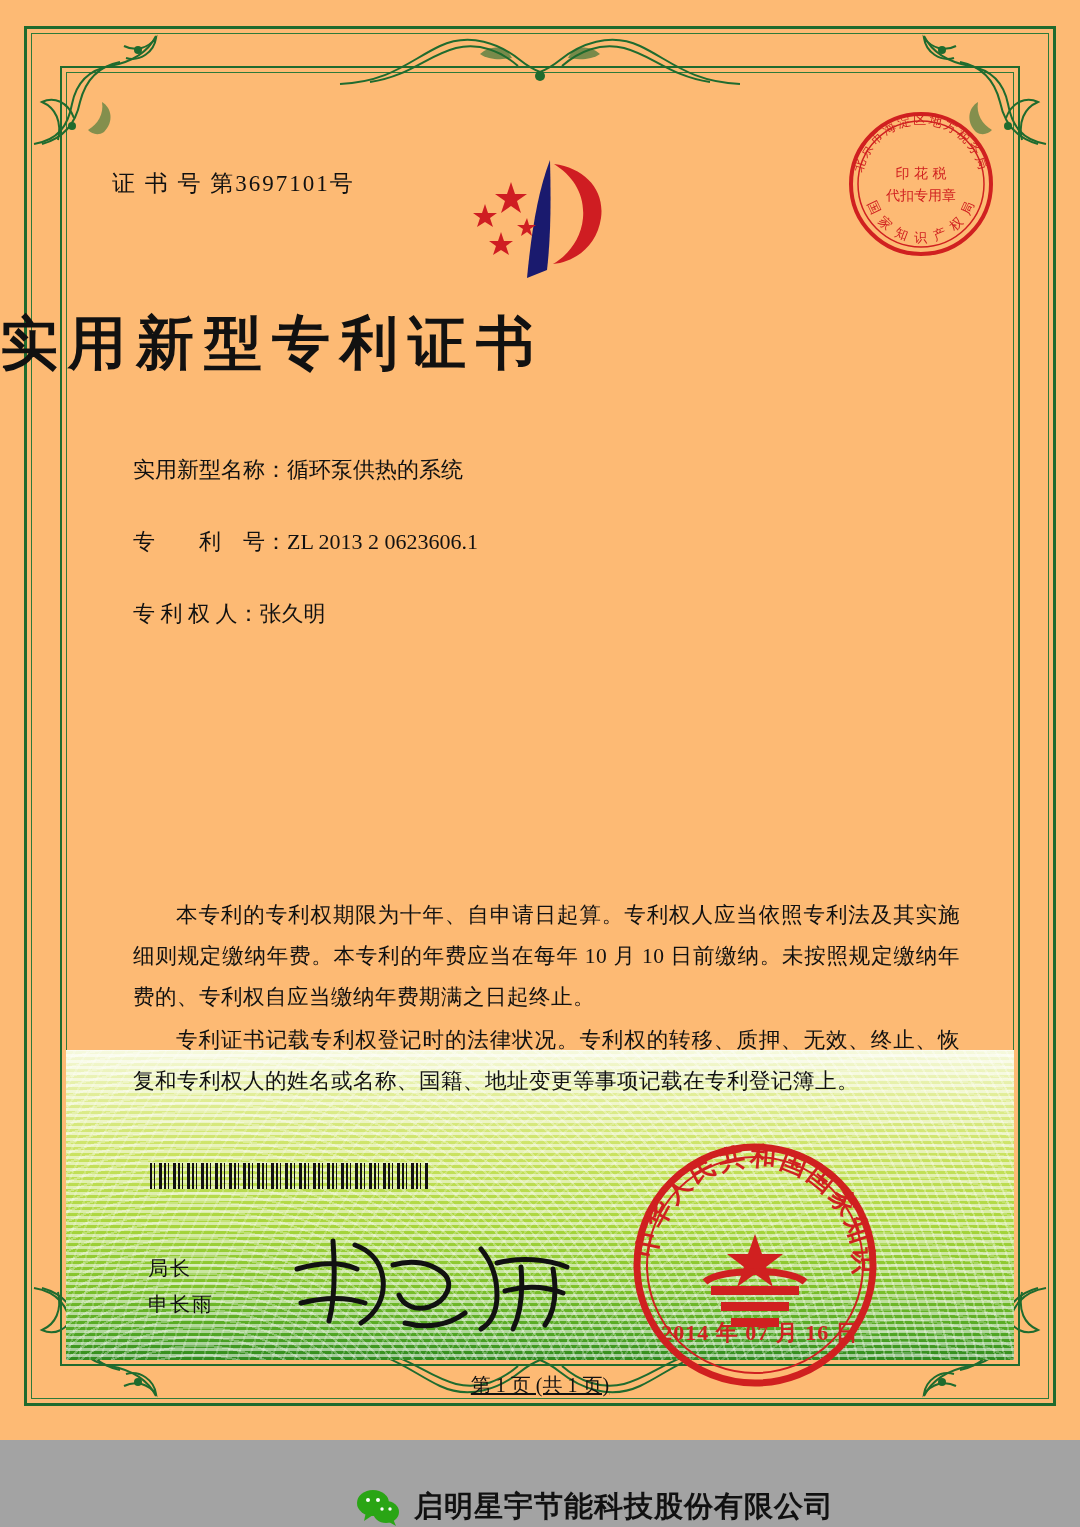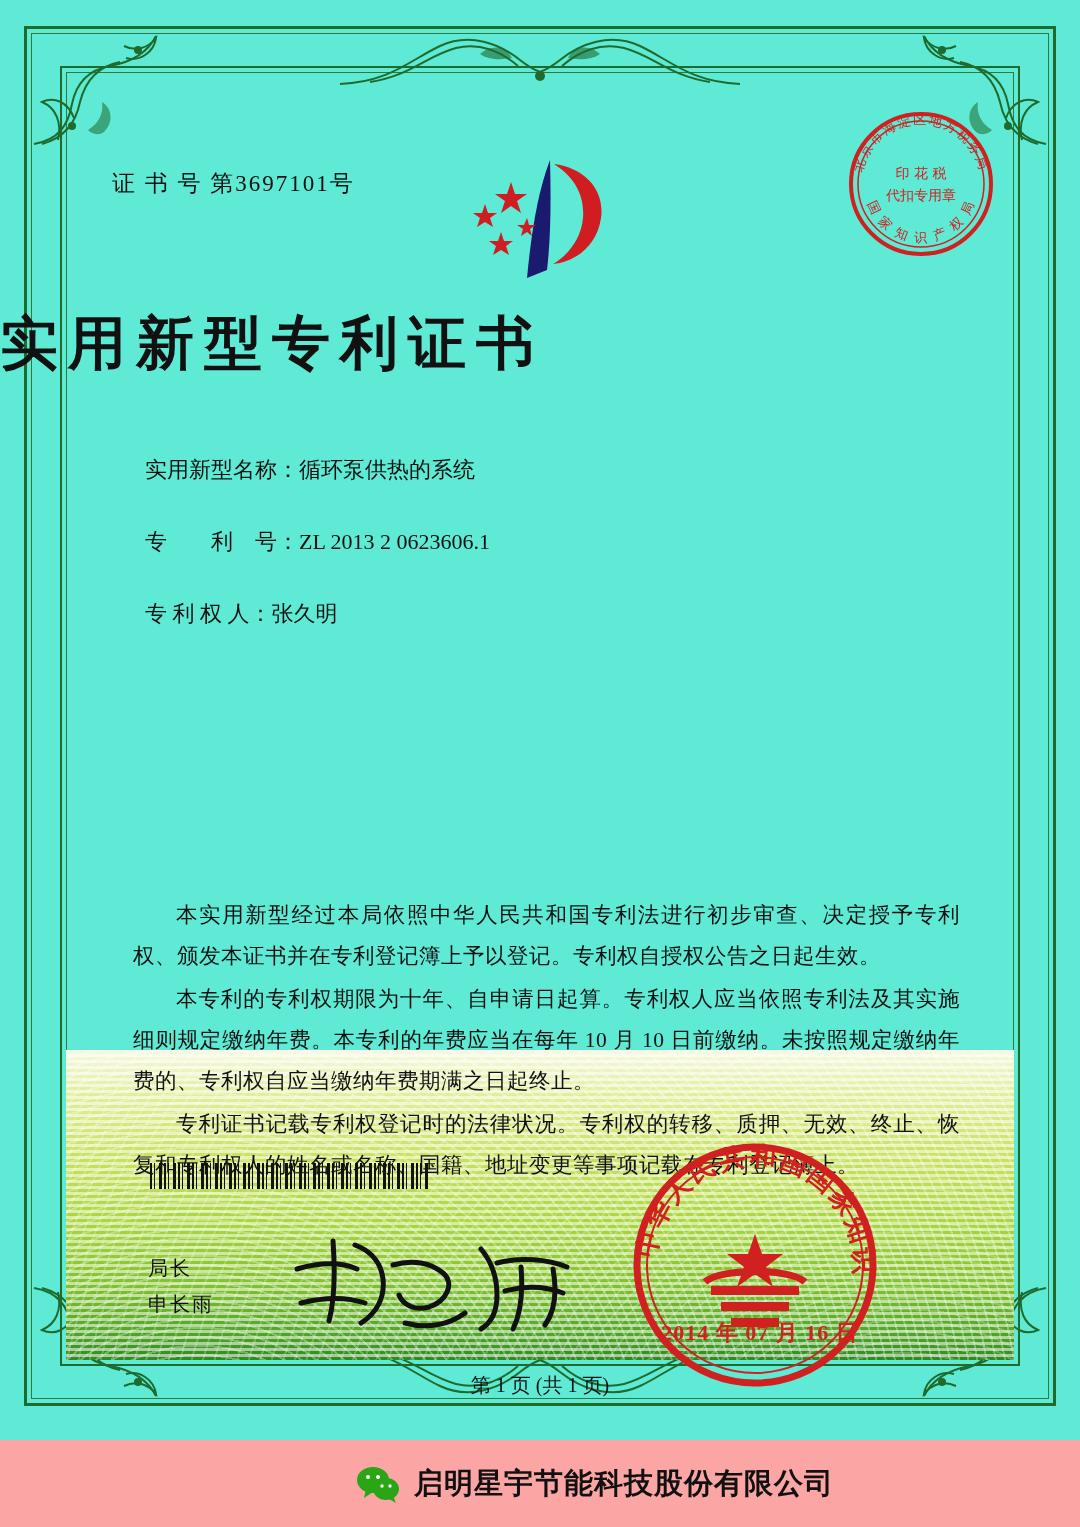--- a/index.html
+++ b/index.html
@@ -14,21 +14,21 @@
     position: relative;
     overflow: hidden;
   }
 
   
   .certificate {
     position: absolute;
     left: 0; top: 0;
     width: 1080px;
     height: 1440px;
-    background: #5eead4;
+    background: #fdba74;
     overflow: hidden;
   }
 
   
   .frame-outer {
     position: absolute;
     left: 24px; top: 26px;
     right: 24px; bottom: 34px;
     border: 3px solid #1f6b2e;
   }
@@ -164,21 +164,20 @@
   .fields {
     position: absolute;
     left: 133px; top: 455px;
     right: 120px;
   }
   .field-row {
     font-size: 22px;
     color: #111;
     margin-bottom: 42px;
     white-space: nowrap;
-    margin-left: 12px;
   }
   .field-label {
     display: inline-block;
   }
   .field-value {
     display: inline-block;
   }
 
   .paragraphs {
     position: absolute;
@@ -243,31 +242,32 @@
     letter-spacing: 1px;
   }
 
   .page-num {
     position: absolute;
     left: 0; right: 0;
     top: 1372px;
     text-align: center;
     font-size: 20px;
     color: #111;
+    text-decoration: underline;
   }
 
   
   .footer {
     position: absolute;
     left: 0; bottom: 0;
     width: 1080px;
     height: 87px;
-    background: #fca5a5;
+    background: #a3a3a3;
     display: flex;
-    align-items: center;
+    align-items: flex-end;
     justify-content: center;
   }
   .footer-inner {
     display: flex;
     align-items: center;
     gap: 14px;
     transform: translateX(55px);
   }
   .wechat-icon {
     width: 44px; height: 38px;
@@ -396,21 +396,20 @@
     </div>
     <div class="field-row">
       <span class="field-label">专　　利　号：</span><span class="field-value">ZL 2013 2 0623606.1</span>
     </div>
     <div class="field-row">
       <span class="field-label">专 利 权 人：</span><span class="field-value">张久明</span>
     </div>
   </div>
 
   <div class="paragraphs">
-    <p>本实用新型经过本局依照中华人民共和国专利法进行初步审查、决定授予专利权、颁发本证书并在专利登记簿上予以登记。专利权自授权公告之日起生效。</p>
     <p>本专利的专利权期限为十年、自申请日起算。专利权人应当依照专利法及其实施细则规定缴纳年费。本专利的年费应当在每年 10 月 10 日前缴纳。未按照规定缴纳年费的、专利权自应当缴纳年费期满之日起终止。</p>
     <p>专利证书记载专利权登记时的法律状况。专利权的转移、质押、无效、终止、恢复和专利权人的姓名或名称、国籍、地址变更等事项记载在专利登记簿上。</p>
   </div>
 
   <div class="barcode"></div>
 
   <div class="director-block">
     <div>局长</div>
     <div>申长雨</div>
   </div>

